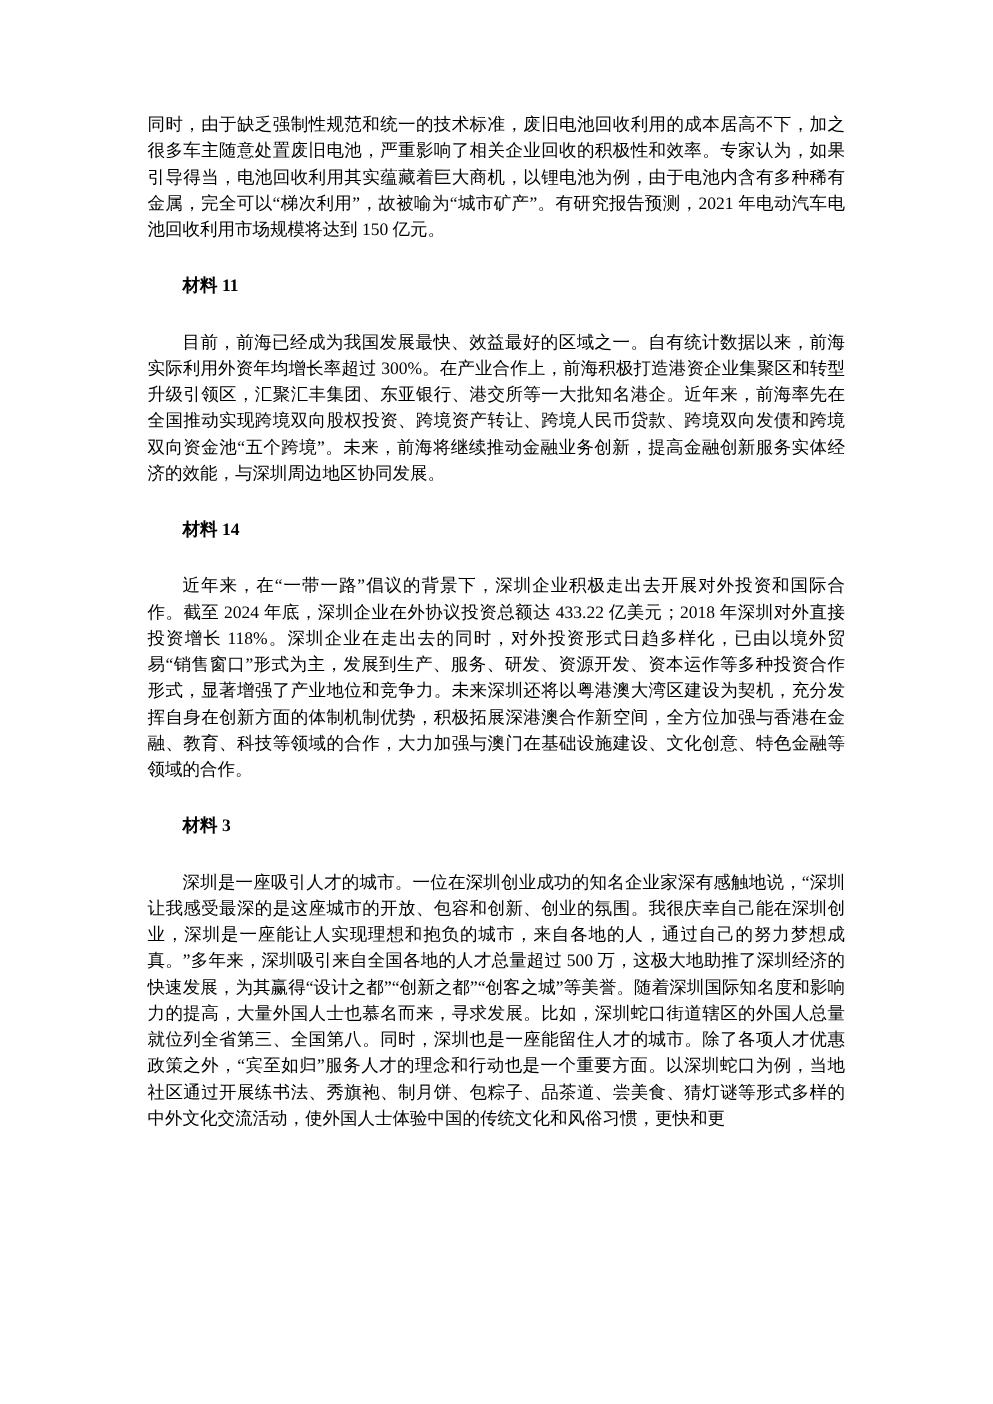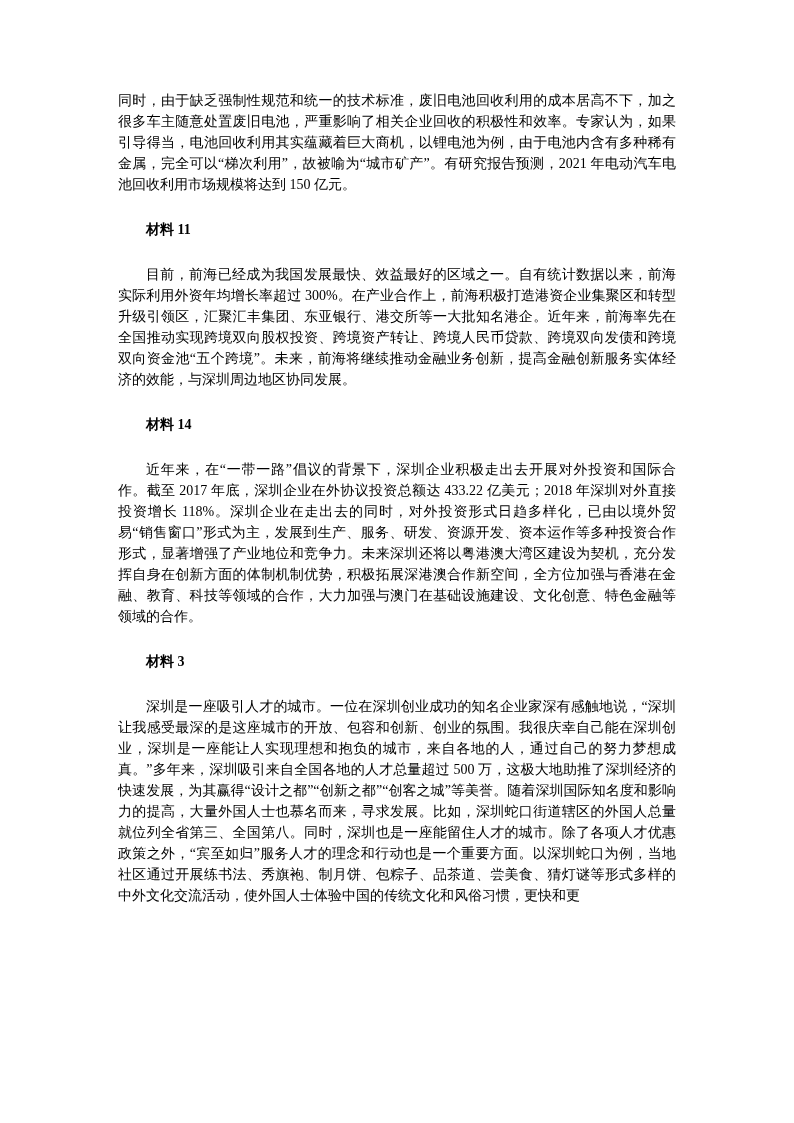--- a/index.html
+++ b/index.html
@@ -50,21 +50,21 @@
 
   <p class="para continuation">同时，由于缺乏强制性规范和统一的技术标准，废旧电池回收利用的成本居高不下，加之很多车主随意处置废旧电池，严重影响了相关企业回收的积极性和效率。专家认为，如果引导得当，电池回收利用其实蕴藏着巨大商机，以锂电池为例，由于电池内含有多种稀有金属，完全可以“梯次利用”，故被喻为“城市矿产”。有研究报告预测，2021 年电动汽车电池回收利用市场规模将达到 150 亿元。</p>
 
   <div class="section">
     <p class="section-heading">材料 11</p>
     <p class="para indent">目前，前海已经成为我国发展最快、效益最好的区域之一。自有统计数据以来，前海实际利用外资年均增长率超过 300%。在产业合作上，前海积极打造港资企业集聚区和转型升级引领区，汇聚汇丰集团、东亚银行、港交所等一大批知名港企。近年来，前海率先在全国推动实现跨境双向股权投资、跨境资产转让、跨境人民币贷款、跨境双向发债和跨境双向资金池“五个跨境”。未来，前海将继续推动金融业务创新，提高金融创新服务实体经济的效能，与深圳周边地区协同发展。</p>
   </div>
 
   <div class="section">
     <p class="section-heading">材料 14</p>
-    <p class="para indent">近年来，在“一带一路”倡议的背景下，深圳企业积极走出去开展对外投资和国际合作。截至 2017 年底，深圳企业在外协议投资总额达 433.22 亿美元；2018 年深圳对外直接投资增长 118%。深圳企业在走出去的同时，对外投资形式日趋多样化，已由以境外贸易“销售窗口”形式为主，发展到生产、服务、研发、资源开发、资本运作等多种投资合作形式，显著增强了产业地位和竞争力。未来深圳还将以粤港澳大湾区建设为契机，充分发挥自身在创新方面的体制机制优势，积极拓展深港澳合作新空间，全方位加强与香港在金融、教育、科技等领域的合作，大力加强与澳门在基础设施建设、文化创意、特色金融等领域的合作。</p>
+    <p class="para indent">近年来，在“一带一路”倡议的背景下，深圳企业积极走出去开展对外投资和国际合作。截至 2024 年底，深圳企业在外协议投资总额达 433.22 亿美元；2018 年深圳对外直接投资增长 118%。深圳企业在走出去的同时，对外投资形式日趋多样化，已由以境外贸易“销售窗口”形式为主，发展到生产、服务、研发、资源开发、资本运作等多种投资合作形式，显著增强了产业地位和竞争力。未来深圳还将以粤港澳大湾区建设为契机，充分发挥自身在创新方面的体制机制优势，积极拓展深港澳合作新空间，全方位加强与香港在金融、教育、科技等领域的合作，大力加强与澳门在基础设施建设、文化创意、特色金融等领域的合作。</p>
   </div>
 
   <div class="section">
     <p class="section-heading">材料 3</p>
     <p class="para indent">深圳是一座吸引人才的城市。一位在深圳创业成功的知名企业家深有感触地说，“深圳让我感受最深的是这座城市的开放、包容和创新、创业的氛围。我很庆幸自己能在深圳创业，深圳是一座能让人实现理想和抱负的城市，来自各地的人，通过自己的努力梦想成真。”多年来，深圳吸引来自全国各地的人才总量超过 500 万，这极大地助推了深圳经济的快速发展，为其赢得“设计之都”“创新之都”“创客之城”等美誉。随着深圳国际知名度和影响力的提高，大量外国人士也慕名而来，寻求发展。比如，深圳蛇口街道辖区的外国人总量就位列全省第三、全国第八。同时，深圳也是一座能留住人才的城市。除了各项人才优惠政策之外，“宾至如归”服务人才的理念和行动也是一个重要方面。以深圳蛇口为例，当地社区通过开展练书法、秀旗袍、制月饼、包粽子、品茶道、尝美食、猜灯谜等形式多样的中外文化交流活动，使外国人士体验中国的传统文化和风俗习惯，更快和更</p>
   </div>
 
 </div>
 
 </body></html>

